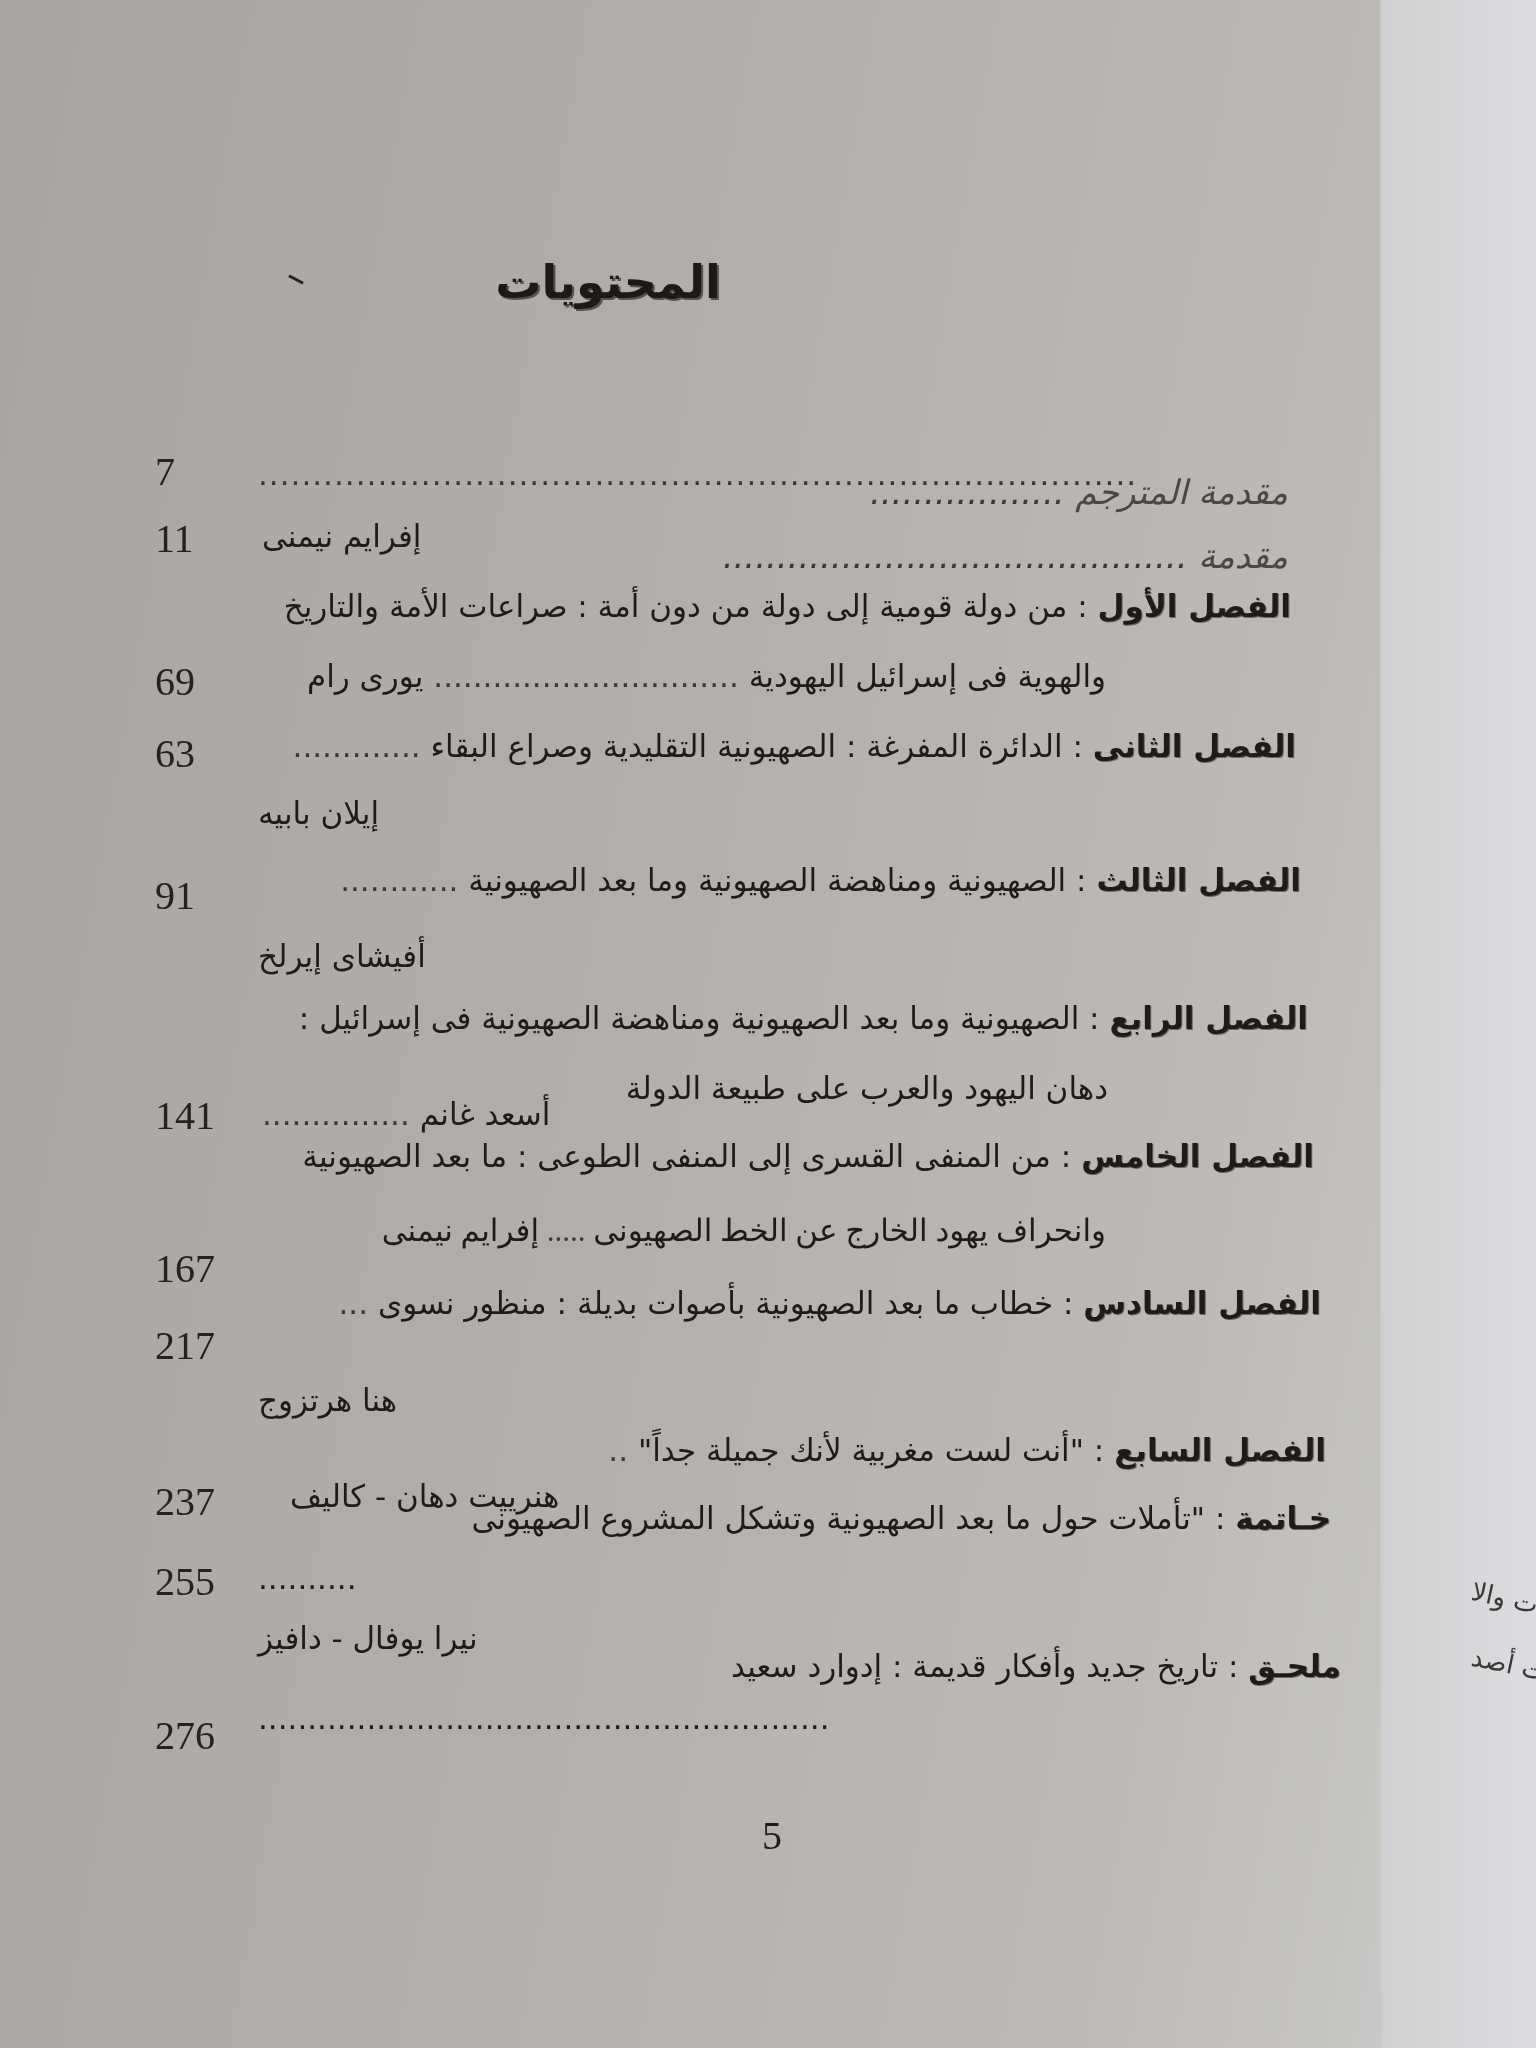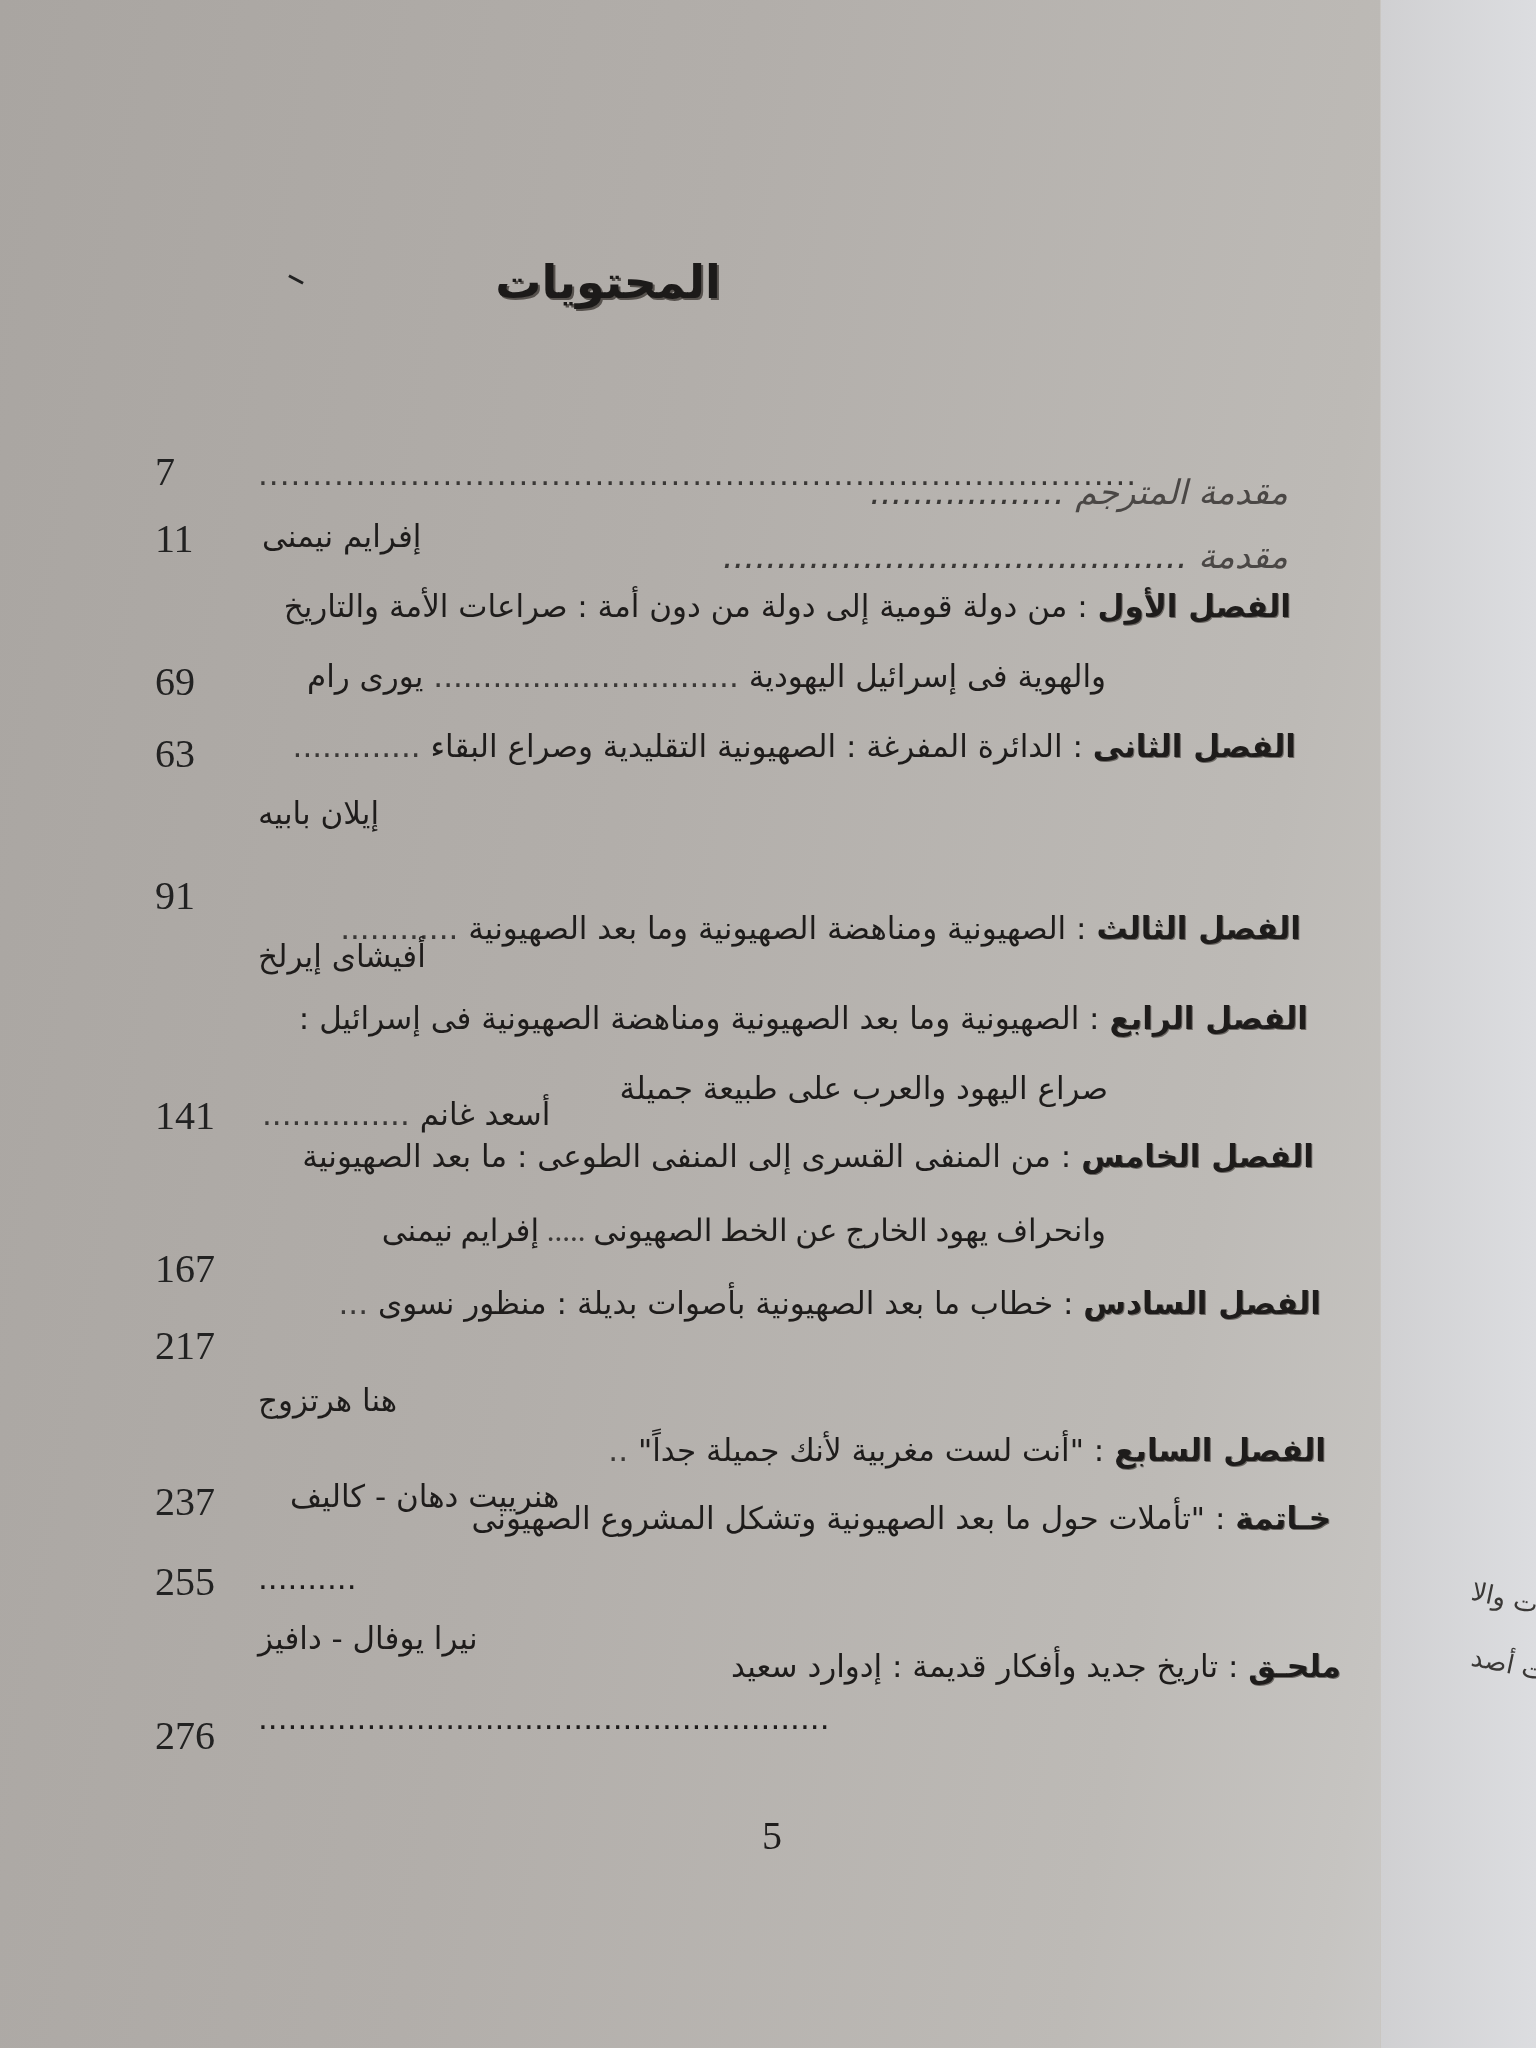--- a/index.html
+++ b/index.html
@@ -86,32 +86,32 @@
 
   <div class="pnum" style="top:730px;">63</div>
   <div class="line" style="top:728px;right:240px;">
     <span class="lbl">الفصل الثانى</span>
     <span>: الدائرة المفرغة : الصهيونية التقليدية وصراع البقاء</span>
     <span class="dots">.............</span>
   </div>
   <div class="line" style="top:795px;left:258px;">إيلان بابيه</div>
 
   <div class="pnum" style="top:872px;">91</div>
-  <div class="line" style="top:862px;right:235px;margin-top:48px;">
+  <div class="line" style="top:862px;right:235px;">
     <span class="lbl">الفصل الثالث</span>
     <span>: الصهيونية ومناهضة الصهيونية وما بعد الصهيونية</span>
     <span class="dots">............</span>
   </div>
   <div class="line" style="top:938px;left:258px;">أفيشاى إيرلخ</div>
 
   <div class="line" style="top:1000px;right:228px;">
     <span class="lbl">الفصل الرابع</span>
     <span>: الصهيونية وما بعد الصهيونية ومناهضة الصهيونية فى إسرائيل :</span>
   </div>
-  <div class="line" style="top:1070px;right:428px;">صراع اليهود والعرب على طبيعة جميلة</div>
+  <div class="line" style="top:1070px;right:428px;">دهان اليهود والعرب على طبيعة الدولة</div>
   <div class="pnum" style="top:1092px;">141</div>
   <div class="line" style="top:1096px;left:262px;">
     <span>أسعد غانم</span>
     <span class="dots">...............</span>
   </div>
 
   <div class="line" style="top:1138px;right:222px;">
     <span class="lbl">الفصل الخامس</span>
     <span>: من المنفى القسرى إلى المنفى الطوعى : ما بعد الصهيونية</span>
   </div>

